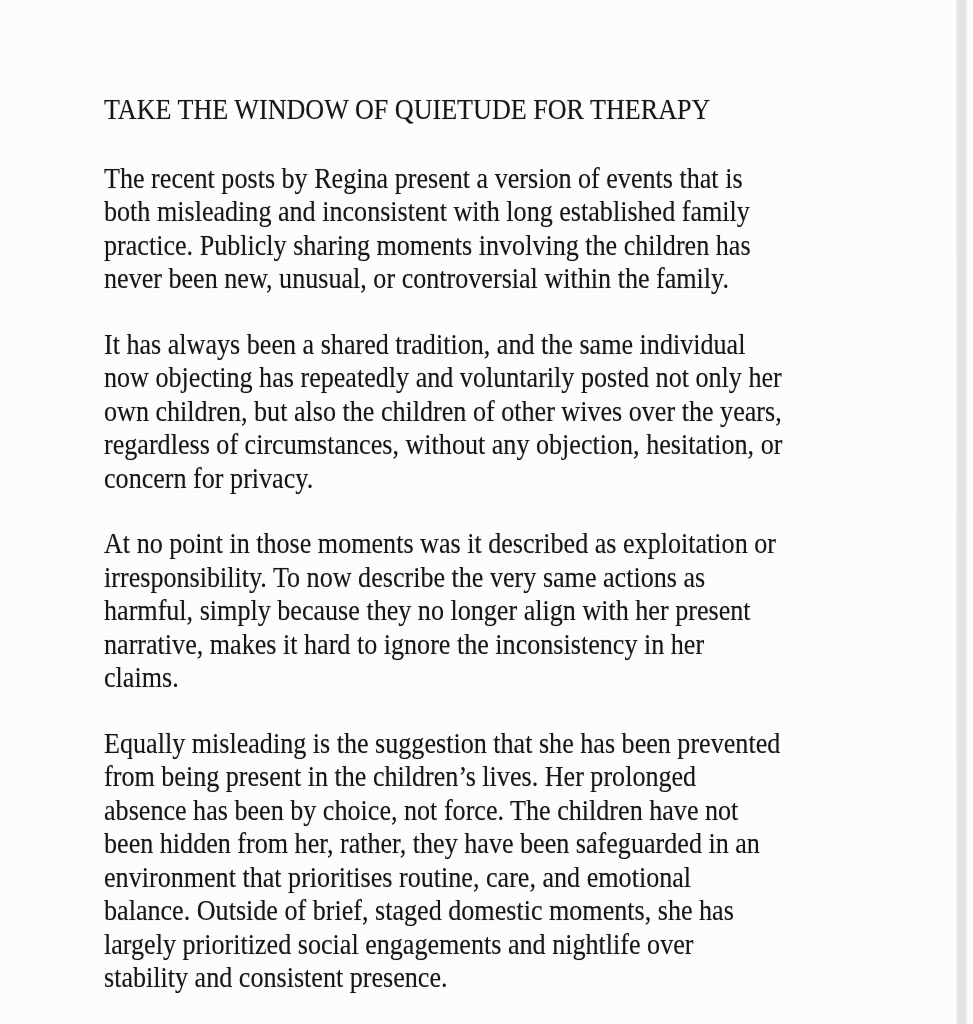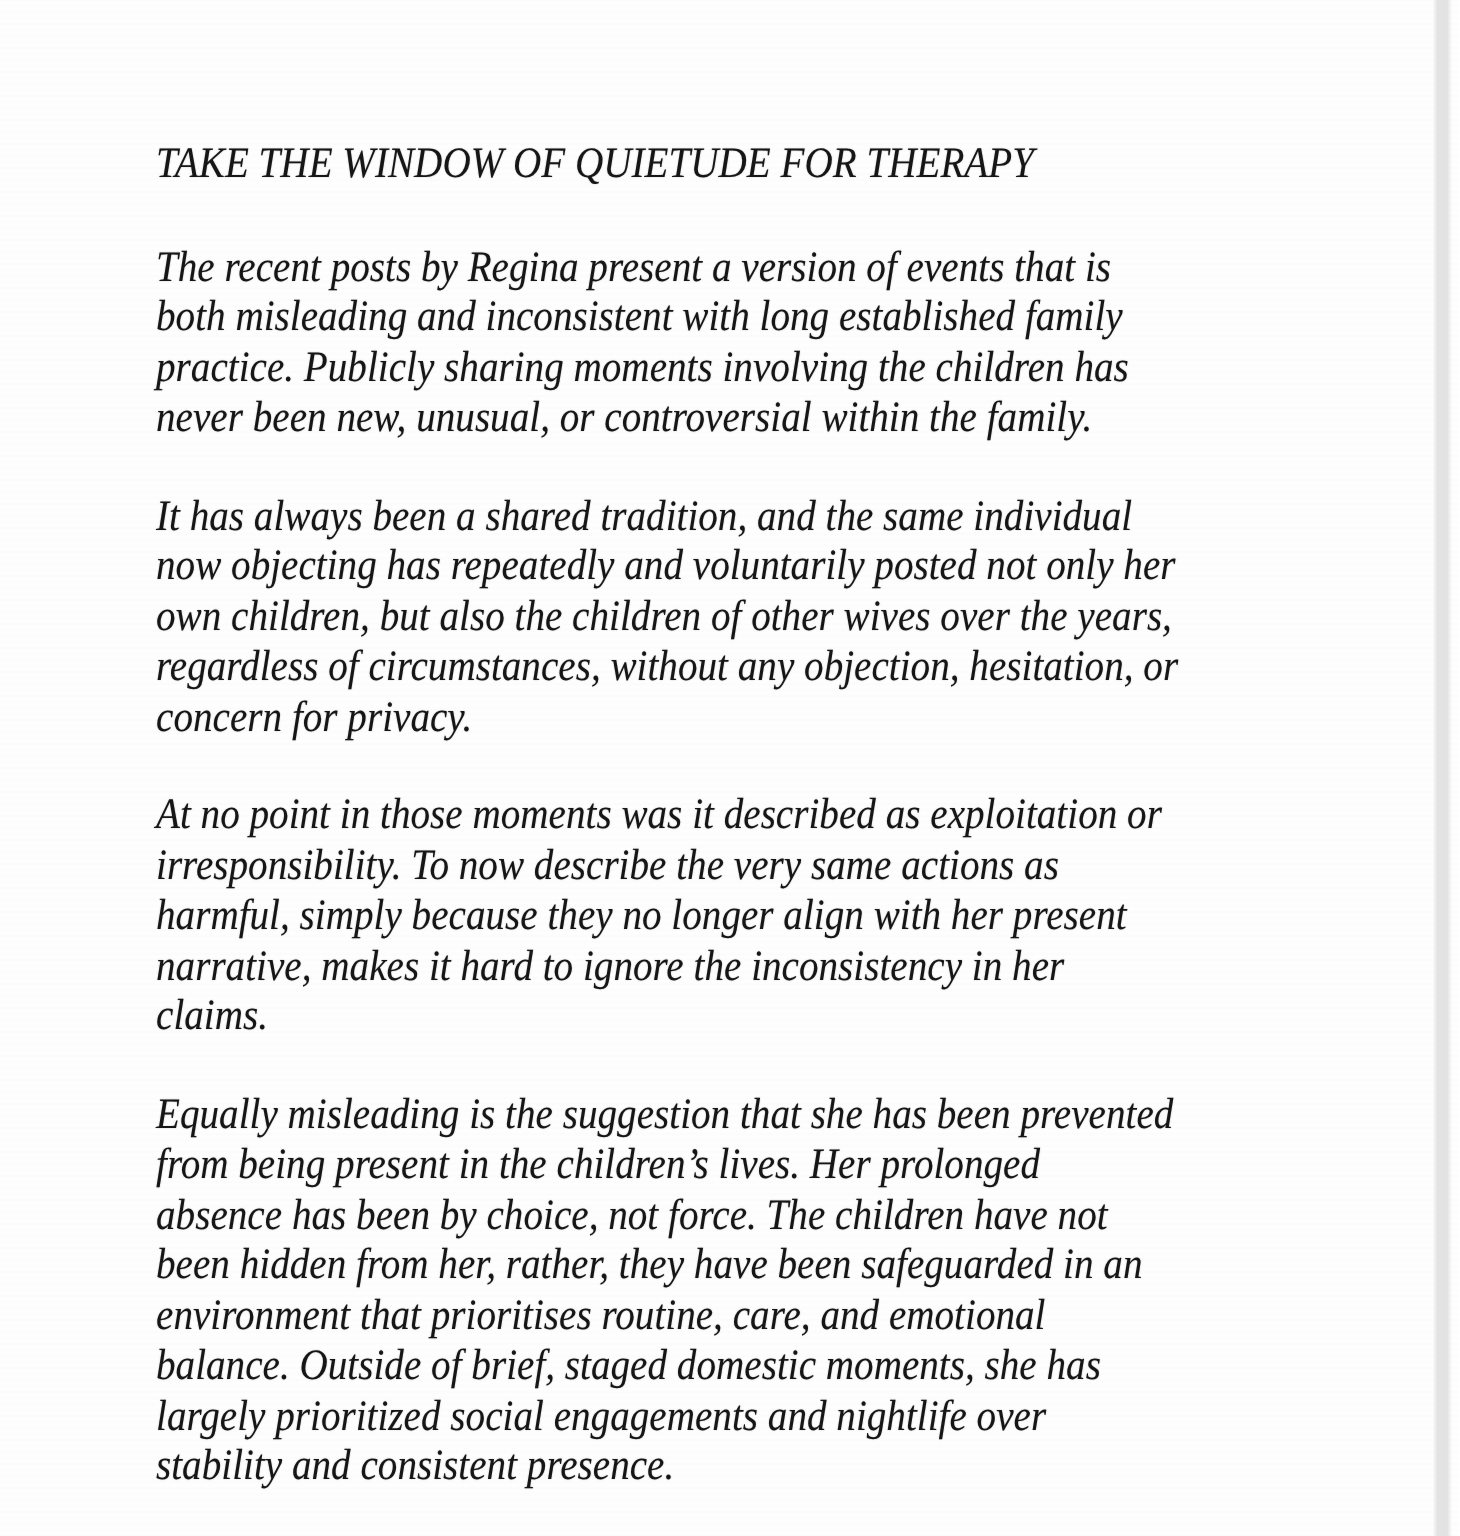--- a/index.html
+++ b/index.html
@@ -16,21 +16,20 @@
   .page {
     position: relative;
     width: 973px;
     height: 1024px;
     background:
       repeating-linear-gradient(
         180deg,
         rgba(0,0,0,0.012) 0px, rgba(0,0,0,0.0) 2px, rgba(0,0,0,0.012) 4px
       ),
       #fefefe;
-    font-style: italic;
   }
   
   .edge-band {
     position: absolute;
     top: 0;
     left: 955px;
     width: 13px;
     height: 1024px;
     background: linear-gradient(
       90deg,

